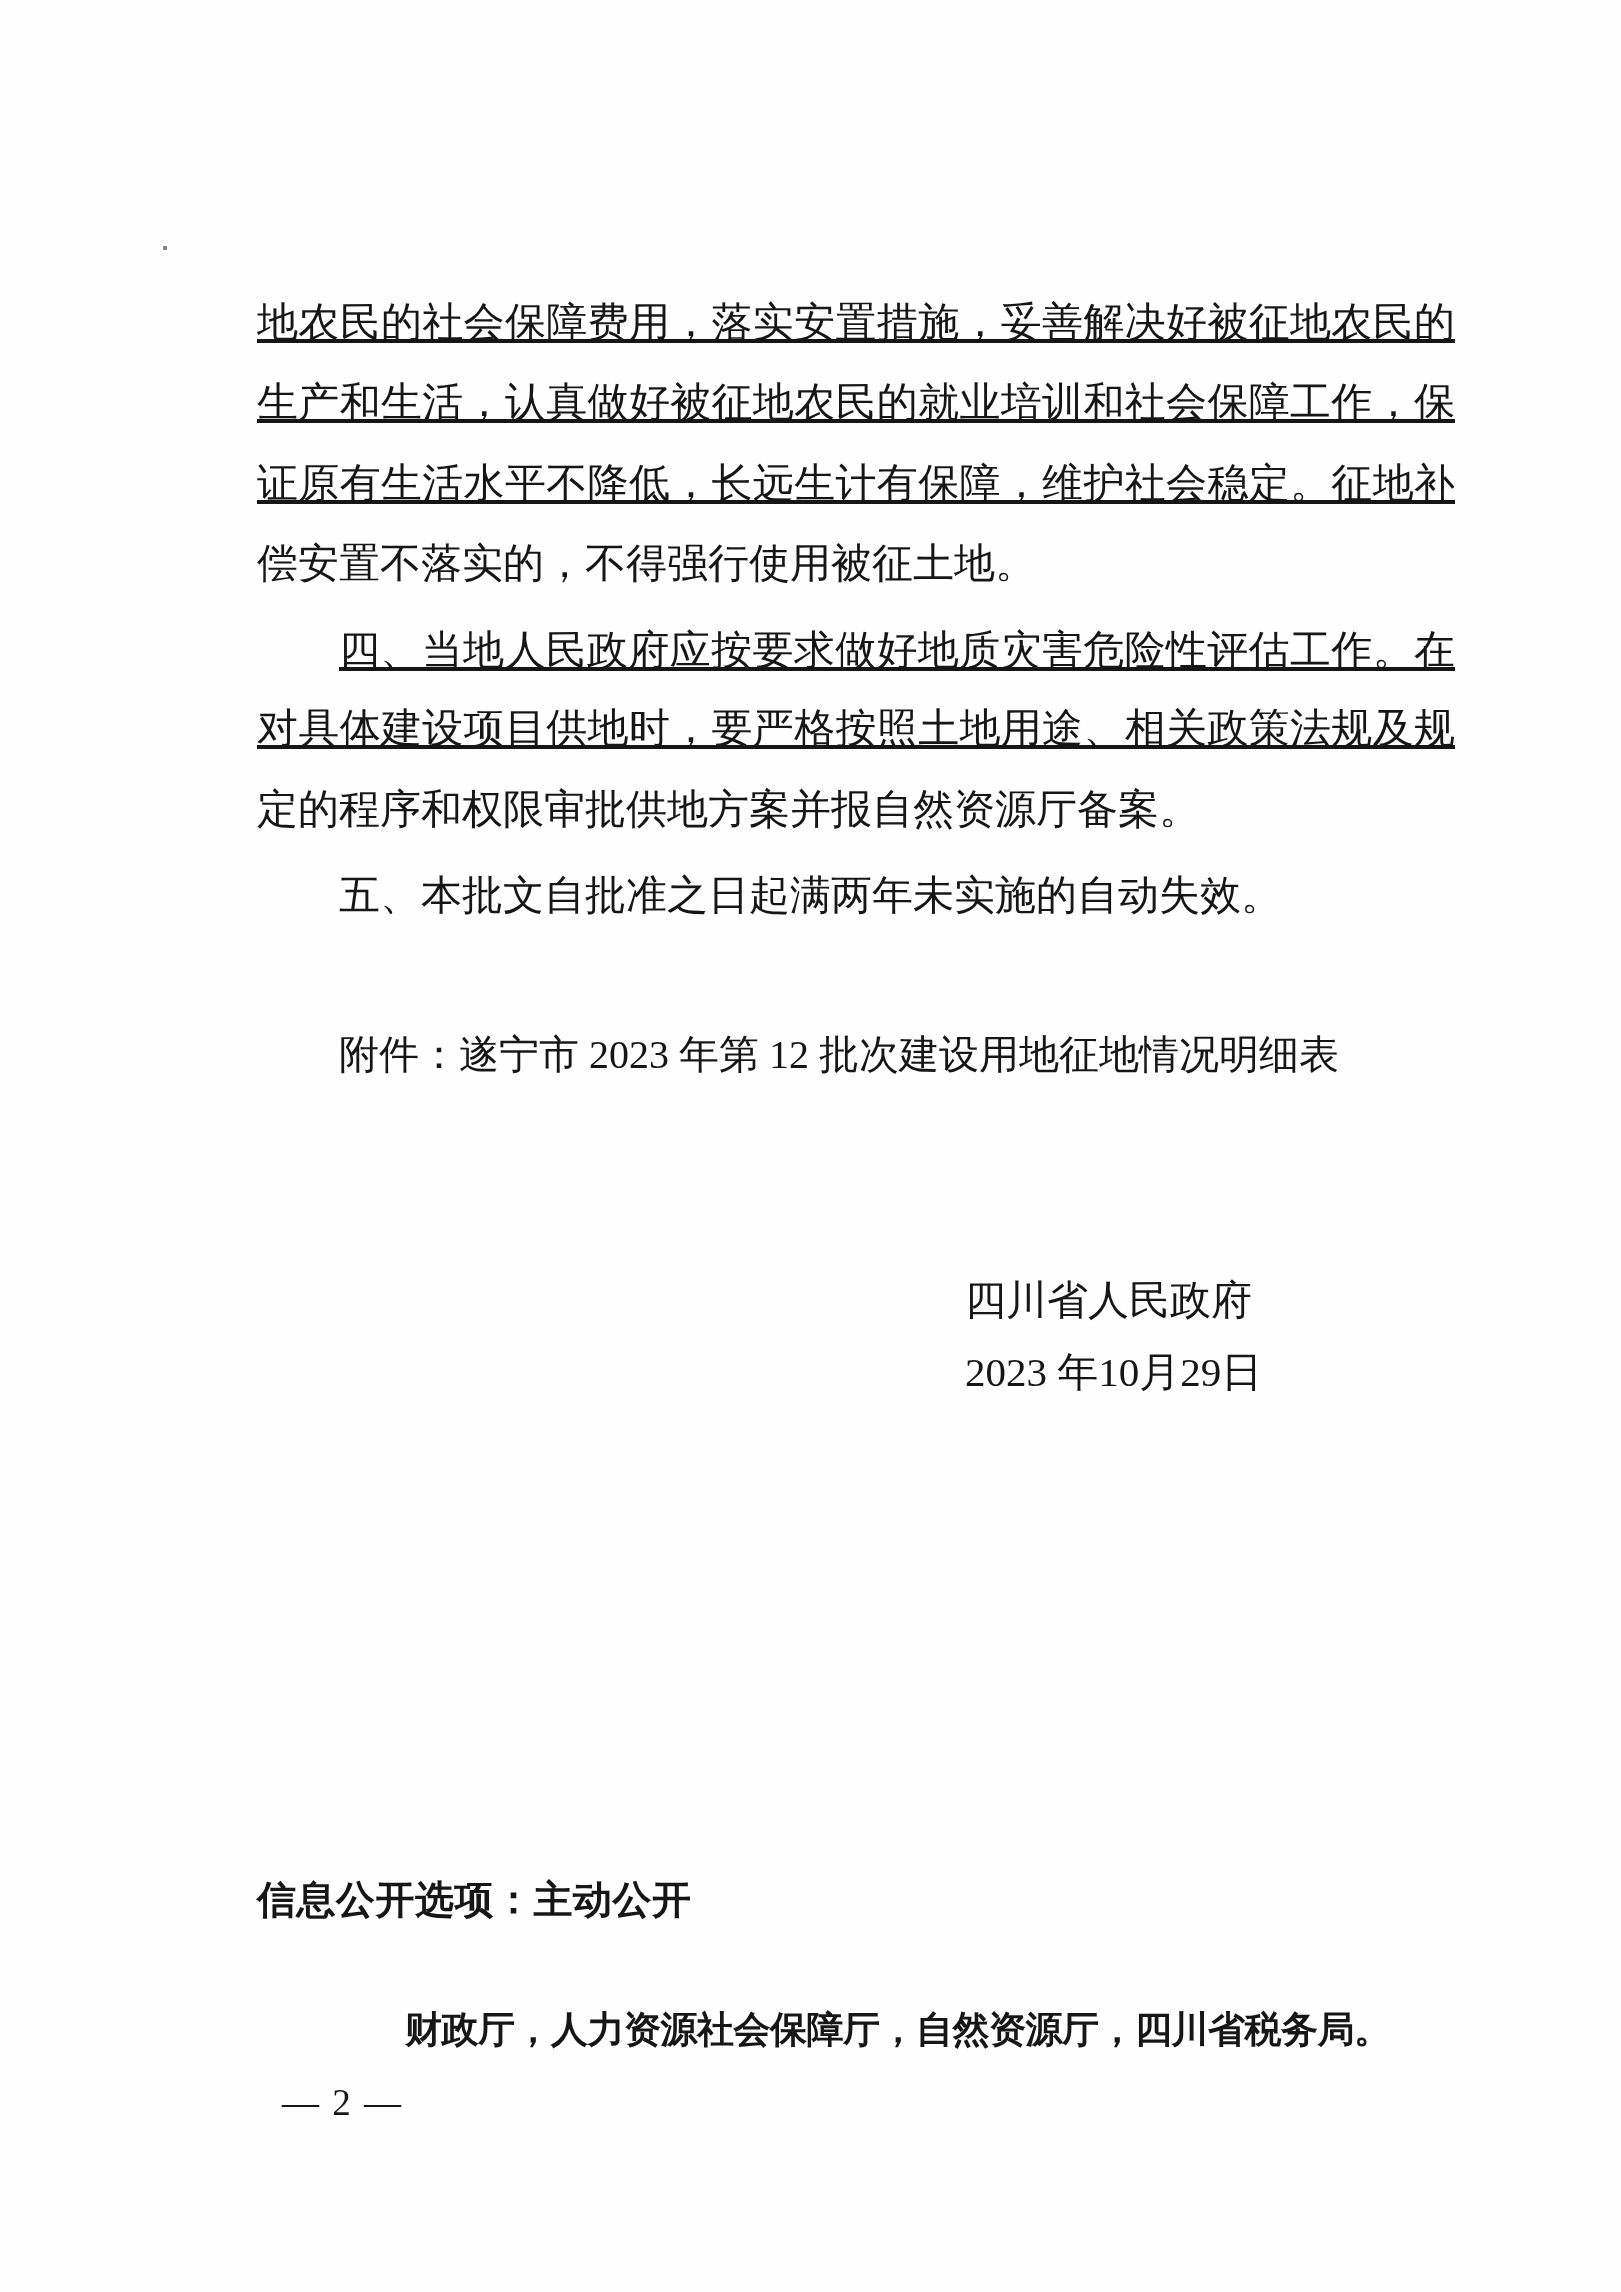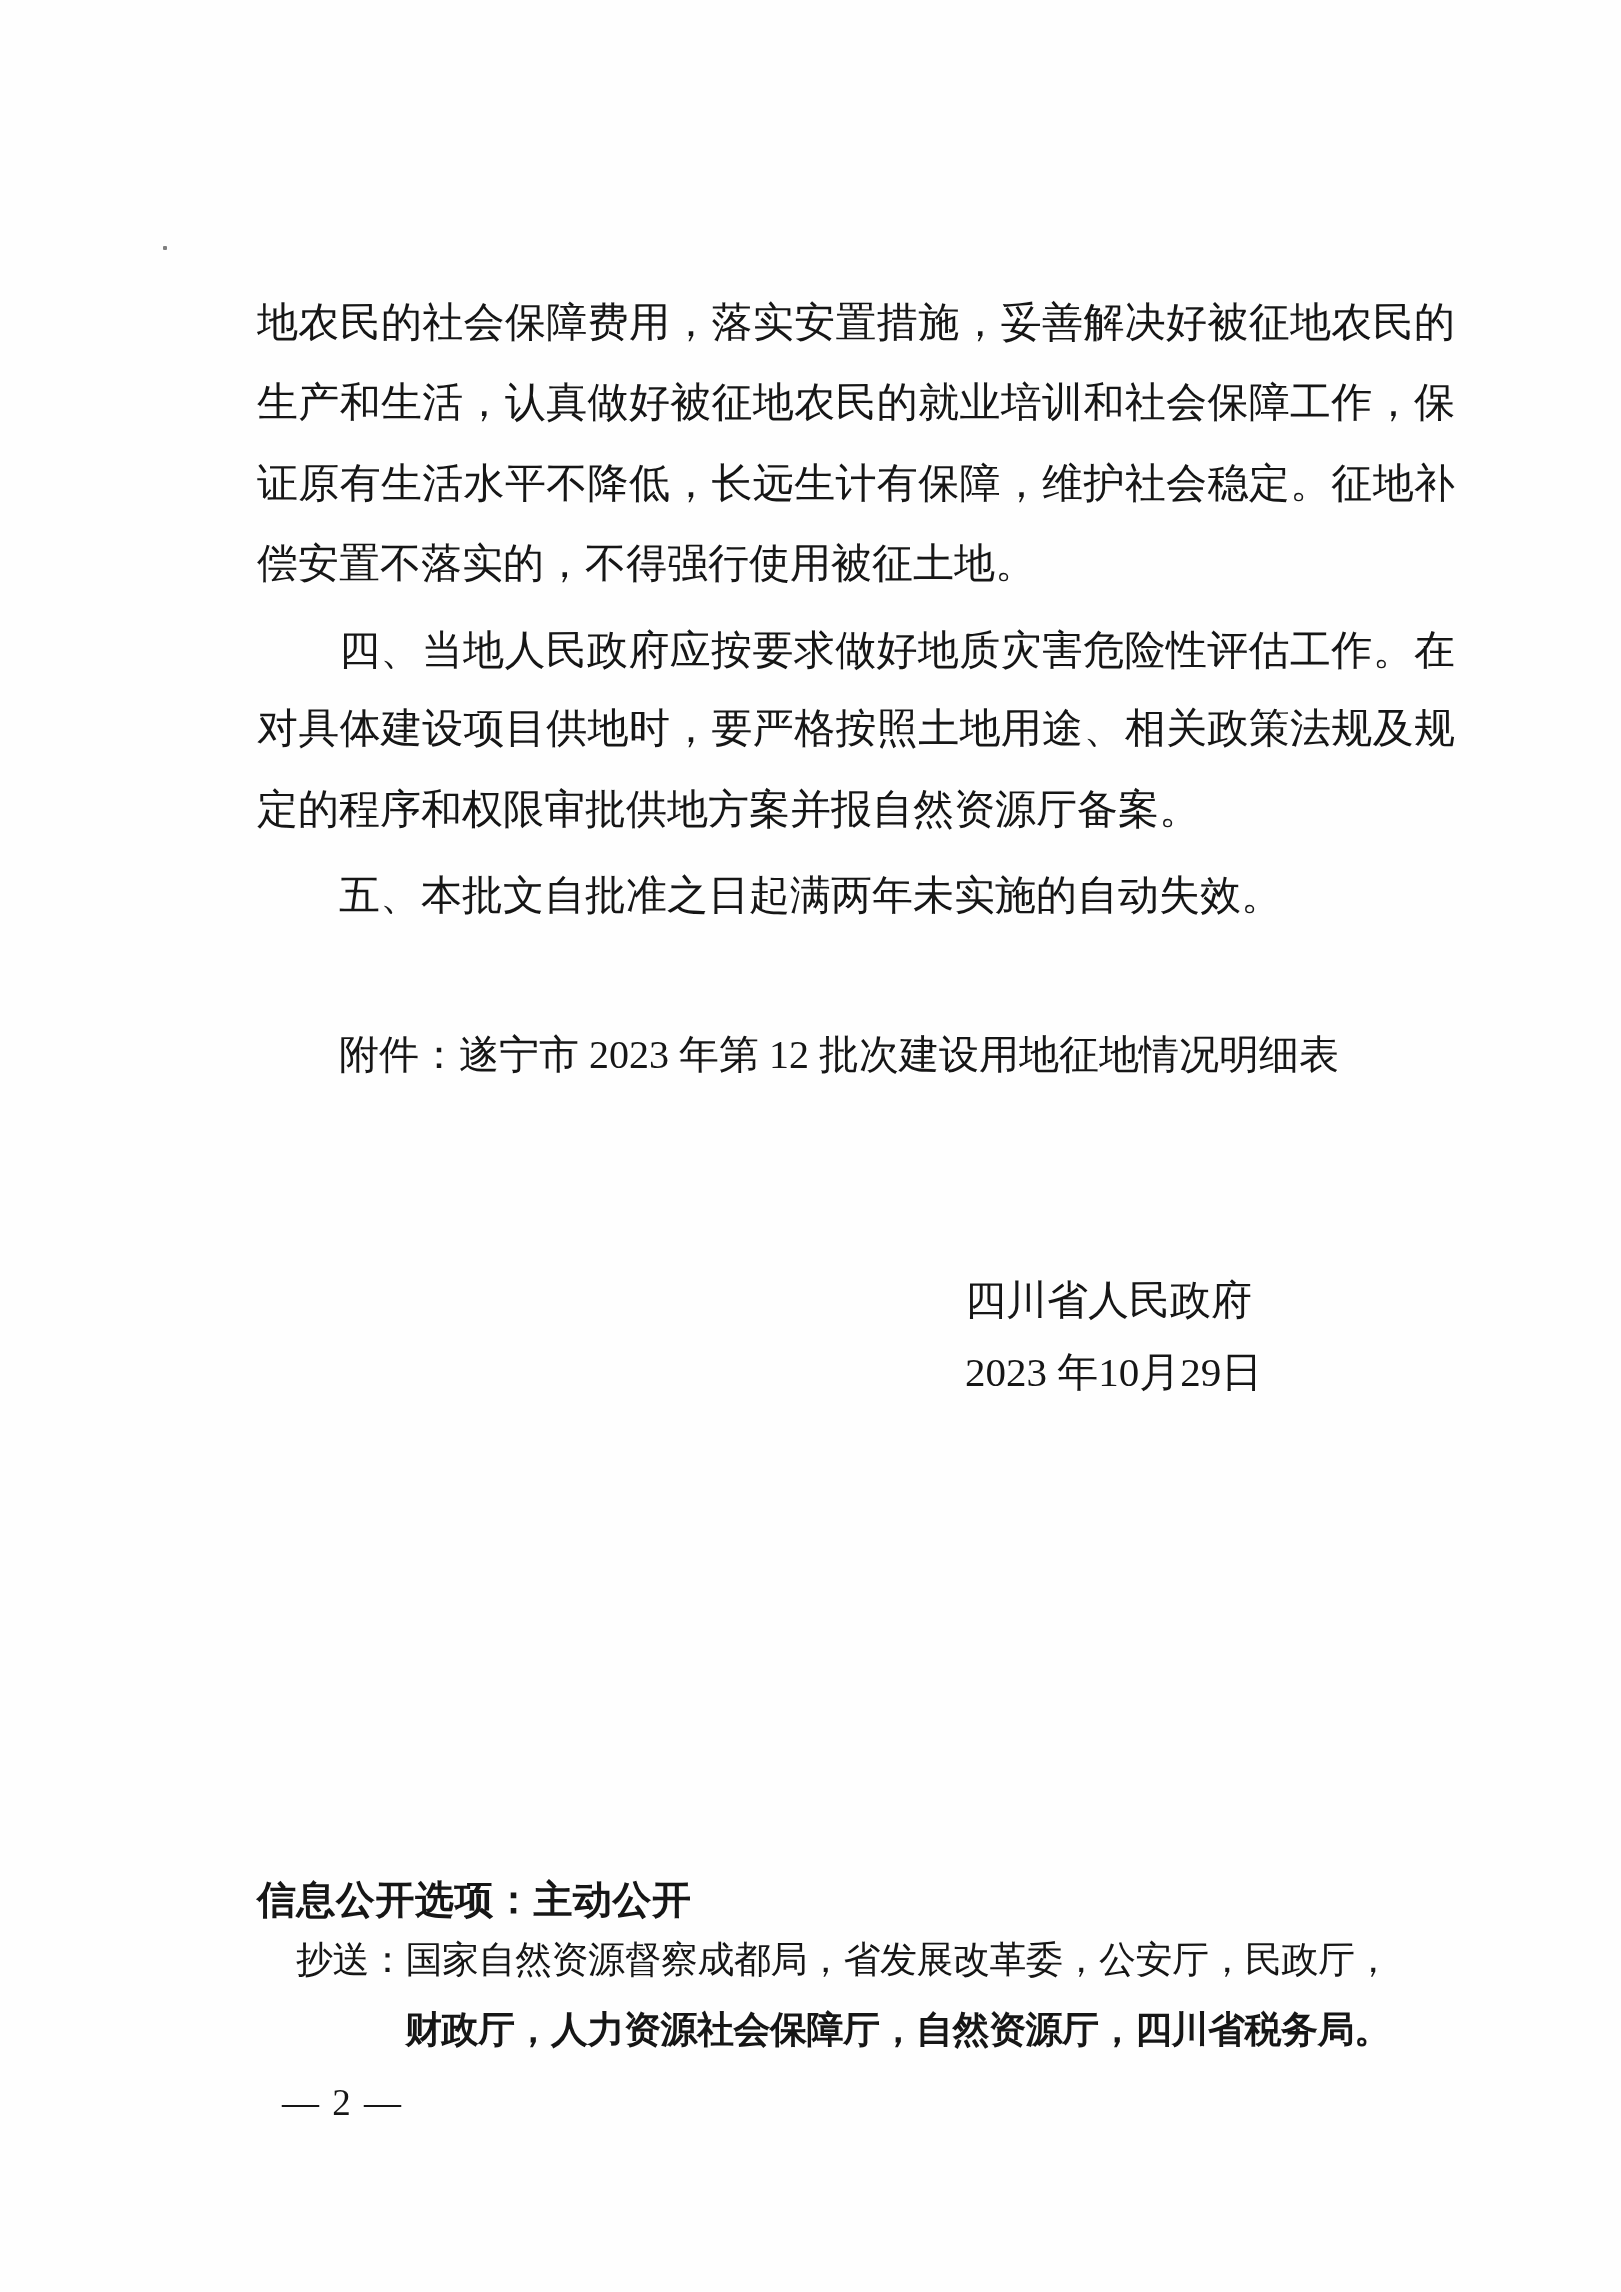--- a/index.html
+++ b/index.html
@@ -23,20 +23,21 @@
     width: 1198px;
     font-size: 41px;
     line-height: 49px;
     white-space: nowrap;
     letter-spacing: 0px;
   }
   .justify {
     white-space: normal;
     text-align: justify;
     text-align-last: justify;
+    text-decoration: underline;
   }
   .indent {
     text-indent: 82px;
   }
   
   .attachment {
     position: absolute;
     left: 339px;
     top: 1030px;
     font-size: 40px;
@@ -110,19 +111,18 @@
   <div class="line justify" style="top:704px">对具体建设项目供地时，要严格按照土地用途、相关政策法规及规</div>
   <div class="line indent" style="top:871px">五、本批文自批准之日起满两年未实施的自动失效。</div>
   <div class="line" style="top:785px">定的程序和权限审批供地方案并报自然资源厅备案。</div>
 
   <div class="attachment">附件：遂宁市 2023 年第 12 批次建设用地征地情况明细表</div>
 
   <div class="sig sig-org">四川省人民政府</div>
   <div class="sig sig-date">2023 年10月29日</div>
 
   <div class="pub-option">信息公开选项：主动公开</div>
-  <div class="cc-line cc-1">抄送：国家自然资源督察成都局，省发展改革委，公安厅，民政厅，</div>
   <div class="cc-line cc-2">财政厅，人力资源社会保障厅，自然资源厅，四川省税务局。</div>
 
   <div class="page-num">— 2 —</div>
 
 </div>
 
 
 </body></html>

